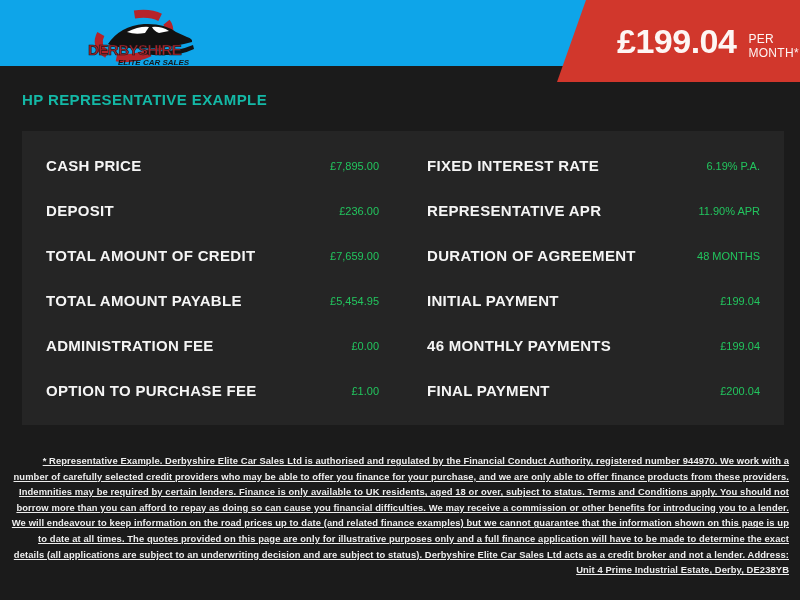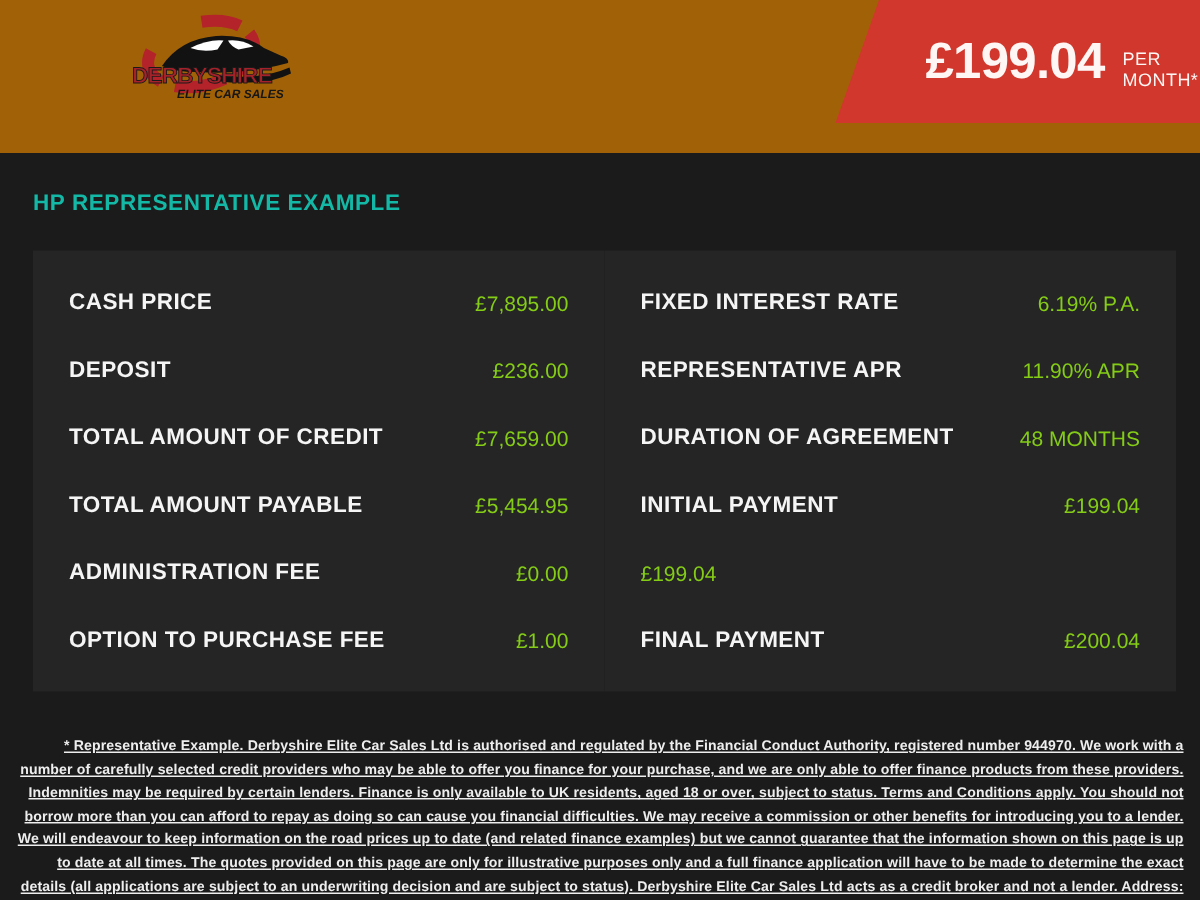--- a/index.html
+++ b/index.html
@@ -7,22 +7,22 @@
   body {
     background: #1b1b1b;
     font-family: "Liberation Sans", sans-serif;
     overflow: hidden;
     position: relative;
   }
 
   
   .header {
     position: relative;
-    height: 102px;
-    background: #a16207;
+    height: 66px;
+    background: #0ea5e9;
     width: 100%;
   }
   .logo {
     position: absolute;
     left: 88px;
     top: 6px;
     width: 110px;
     height: 64px;
   }
   .price-banner {
@@ -81,22 +81,22 @@
     justify-content: space-between;
   }
   .row .lbl {
     color: #f5f5f5;
     font-size: 15px;
     font-weight: 700;
     letter-spacing: 0.3px;
     white-space: nowrap;
   }
   .row .val {
-    color: #84cc16;
-    font-size: 14px;
+    color: #22c55e;
+    font-size: 11px;
     font-weight: 400;
     white-space: nowrap;
   }
 
   
   .disclaimer {
     margin: 28px 11px 14px;
     width: 778px;
     color: #eeeeee;
     font-size: 9.4px;
@@ -168,20 +168,21 @@
     </div>
     <div class="row">
       <span class="lbl">DURATION OF AGREEMENT</span>
       <span class="val">48 MONTHS</span>
     </div>
     <div class="row">
       <span class="lbl">INITIAL PAYMENT</span>
       <span class="val">£199.04</span>
     </div>
     <div class="row">
+      <span class="lbl">46 MONTHLY PAYMENTS</span>
       <span class="val">£199.04</span>
     </div>
     <div class="row">
       <span class="lbl">FINAL PAYMENT</span>
       <span class="val">£200.04</span>
     </div>
   </div>
 </div>
 
 <p class="disclaimer">* Representative Example. Derbyshire Elite Car Sales Ltd is authorised and regulated by the Financial Conduct Authority, registered number 944970. We work with a number of carefully selected credit providers who may be able to offer you finance for your purchase, and we are only able to offer finance products from these providers. Indemnities may be required by certain lenders. Finance is only available to UK residents, aged 18 or over, subject to status. Terms and Conditions apply. You should not borrow more than you can afford to repay as doing so can cause you financial difficulties. We may receive a commission or other benefits for introducing you to a lender. We will endeavour to keep information on the road prices up to date (and related finance examples) but we cannot guarantee that the information shown on this page is up to date at all times. The quotes provided on this page are only for illustrative purposes only and a full finance application will have to be made to determine the exact details (all applications are subject to an underwriting decision and are subject to status). Derbyshire Elite Car Sales Ltd acts as a credit broker and not a lender. Address: Unit 4 Prime Industrial Estate, Derby, DE238YB</p>

